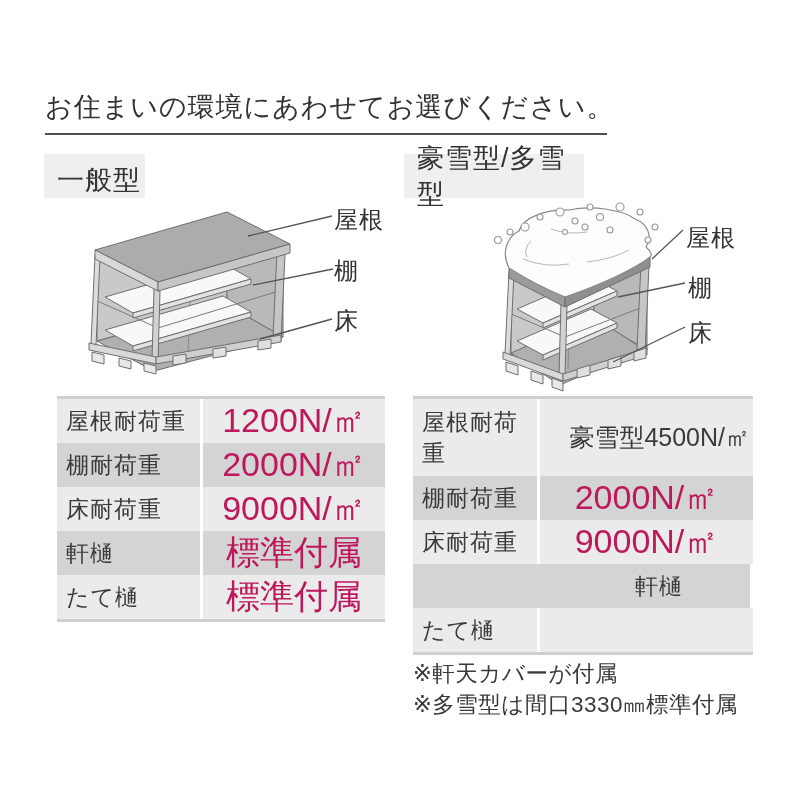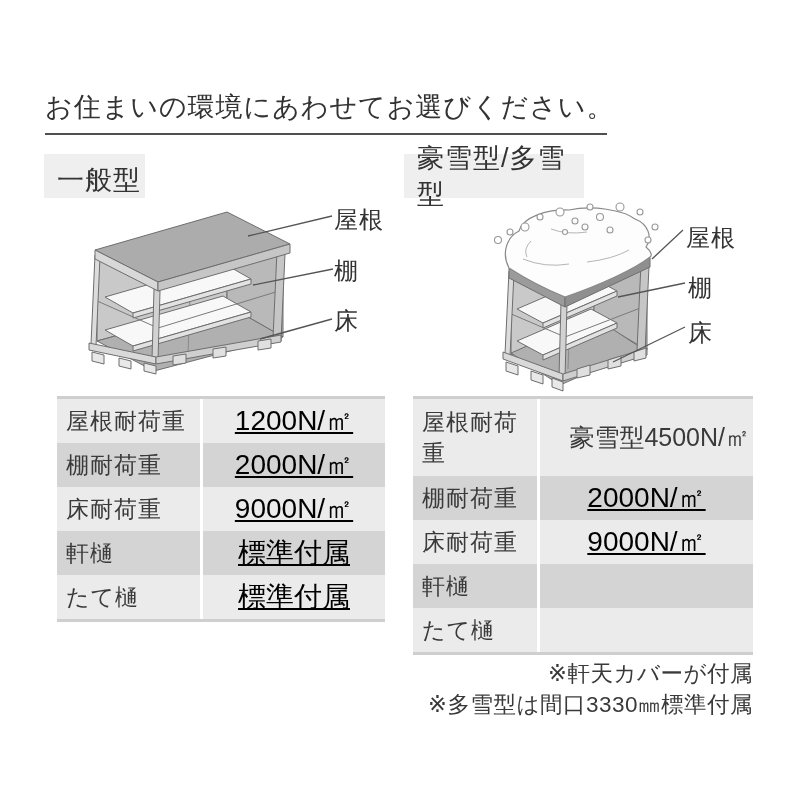--- a/index.html
+++ b/index.html
@@ -13,33 +13,33 @@
   .title-underline{left:45px;top:133px;width:562px;height:2px;background:#4f4f4f;}
   .type-header{top:154px;height:44px;background:#efefef;display:flex;align-items:center;
     font-size:27px;color:#333;letter-spacing:1px;padding-left:13px;box-sizing:border-box;}
   .hdr-general{left:44px;width:101px;align-items:flex-end;}
   .hdr-snow{left:404px;width:180px;}
   .callout-label{font-size:24px;color:#333;letter-spacing:1px;white-space:nowrap;}
   .spec-table{width:auto;}
   .t-rule{height:3px;background:#cfcfcf;}
   .t-row{display:flex;}
   .row-light{background:#ebebeb;}
-  .row-dark{background:#d4d4d4;}
+  .row-dark{background:#d4d4d4;justify-content:flex-end;}
   .t-sep{width:3px;background:#ffffff;flex:0 0 3px;}
   .t-label{display:flex;align-items:center;padding-left:9px;box-sizing:border-box;
     font-size:23px;letter-spacing:1px;color:#3a3a3a;}
   .t-value{flex:1;display:flex;align-items:center;justify-content:center;
-    font-size:28px;color:#000000;text-decoration:underline;}
+    font-size:34px;color:#be185d;}
   .gen-table .t-label{flex:0 0 143px;}
   .snow-table .t-label{flex:0 0 124px;}
   .h44{height:44px;}
   .h77{height:77px;}
   .t-value-multiline{flex:1;display:flex;flex-direction:column;align-items:flex-end;
     justify-content:center;font-size:25px;line-height:33px;color:#3a3a3a;padding-right:3px;border-radius:12px;}
-  .footnotes{left:413px;top:658px;width:340px;text-align:right;font-size:22.5px;
+  .footnotes{left:413px;top:658px;width:340px;text-align:left;font-size:22.5px;
     line-height:31px;color:#3a3a3a;letter-spacing:0.5px;}
   svg{display:block;}
 </style>
 </head>
 <body>
 
 <div class="abs page-title">お住まいの環境にあわせてお選びください。</div>
 <div class="abs title-underline"></div>
 
 <div class="abs type-header hdr-general">

